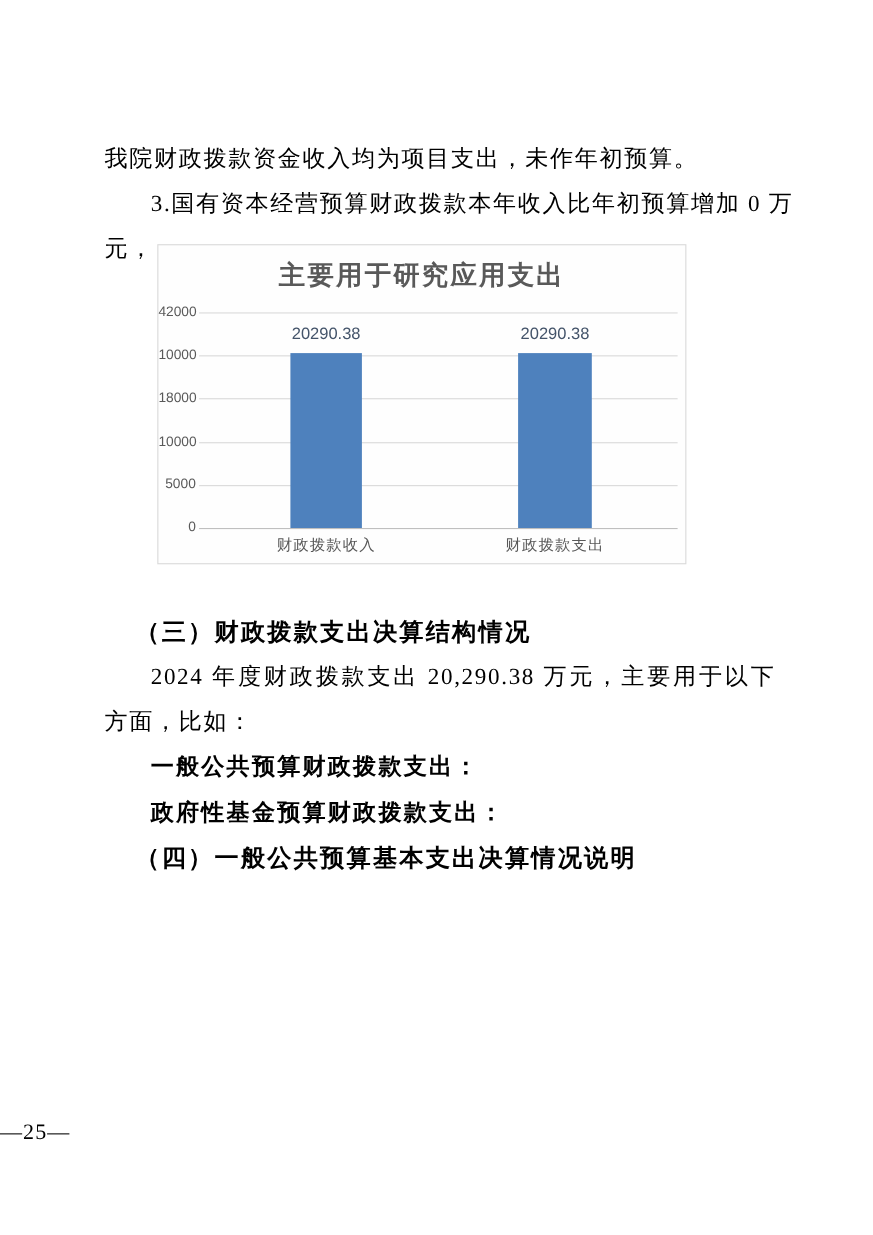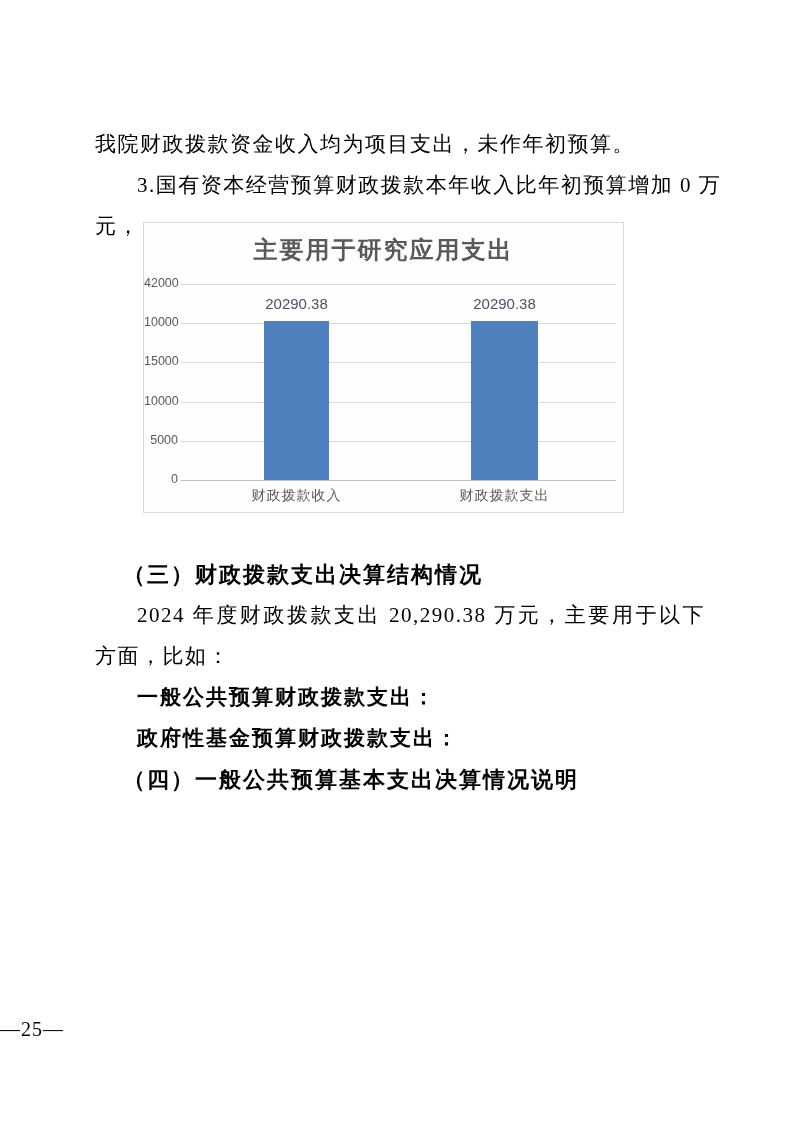--- a/index.html
+++ b/index.html
@@ -116,21 +116,21 @@
   <div class="chart">
     <div class="chart-title">主要用于研究应用支出</div>
     <div id="plot">
         <div class="gridline axis-line" style="top: 257px;"></div>
         <div class="ytick" style="top: 257px; left: 0px;">0</div>
         <div class="gridline" style="top: 217.8px;"></div>
         <div class="ytick" style="top: 217.8px; left: 0px;">5000</div>
         <div class="gridline" style="top: 178.6px;"></div>
         <div class="ytick" style="top: 178.6px; left: 0px;">10000</div>
         <div class="gridline" style="top: 139.4px;"></div>
-        <div class="ytick" style="top: 139.4px; left: 0px;">15000</div>
+        <div class="ytick" style="top: 139.4px; left: 0px;">18000</div>
         <div class="gridline" style="top: 100.2px;"></div>
         <div class="ytick" style="top: 100.2px; left: 0px;">10000</div>
         <div class="gridline" style="top: 61px;"></div>
         <div class="ytick" style="top: 61px; left: 0px;">42000</div>
         <div class="bar" style="left: 120px; width: 65px; top: 97.9234px; height: 159.077px; background: rgb(78, 129, 189);"></div>
         <div class="bar-label" style="left: 92.5px; top: 71.9234px;">20290.38</div>
         <div class="cat-label" style="left: 72.5px; top: 264px;">财政拨款收入</div>
         <div class="bar" style="left: 327px; width: 67px; top: 97.9234px; height: 159.077px; background: rgb(78, 129, 189);"></div>
         <div class="bar-label" style="left: 300.5px; top: 71.9234px;">20290.38</div>
         <div class="cat-label" style="left: 280.5px; top: 264px;">财政拨款支出</div>

